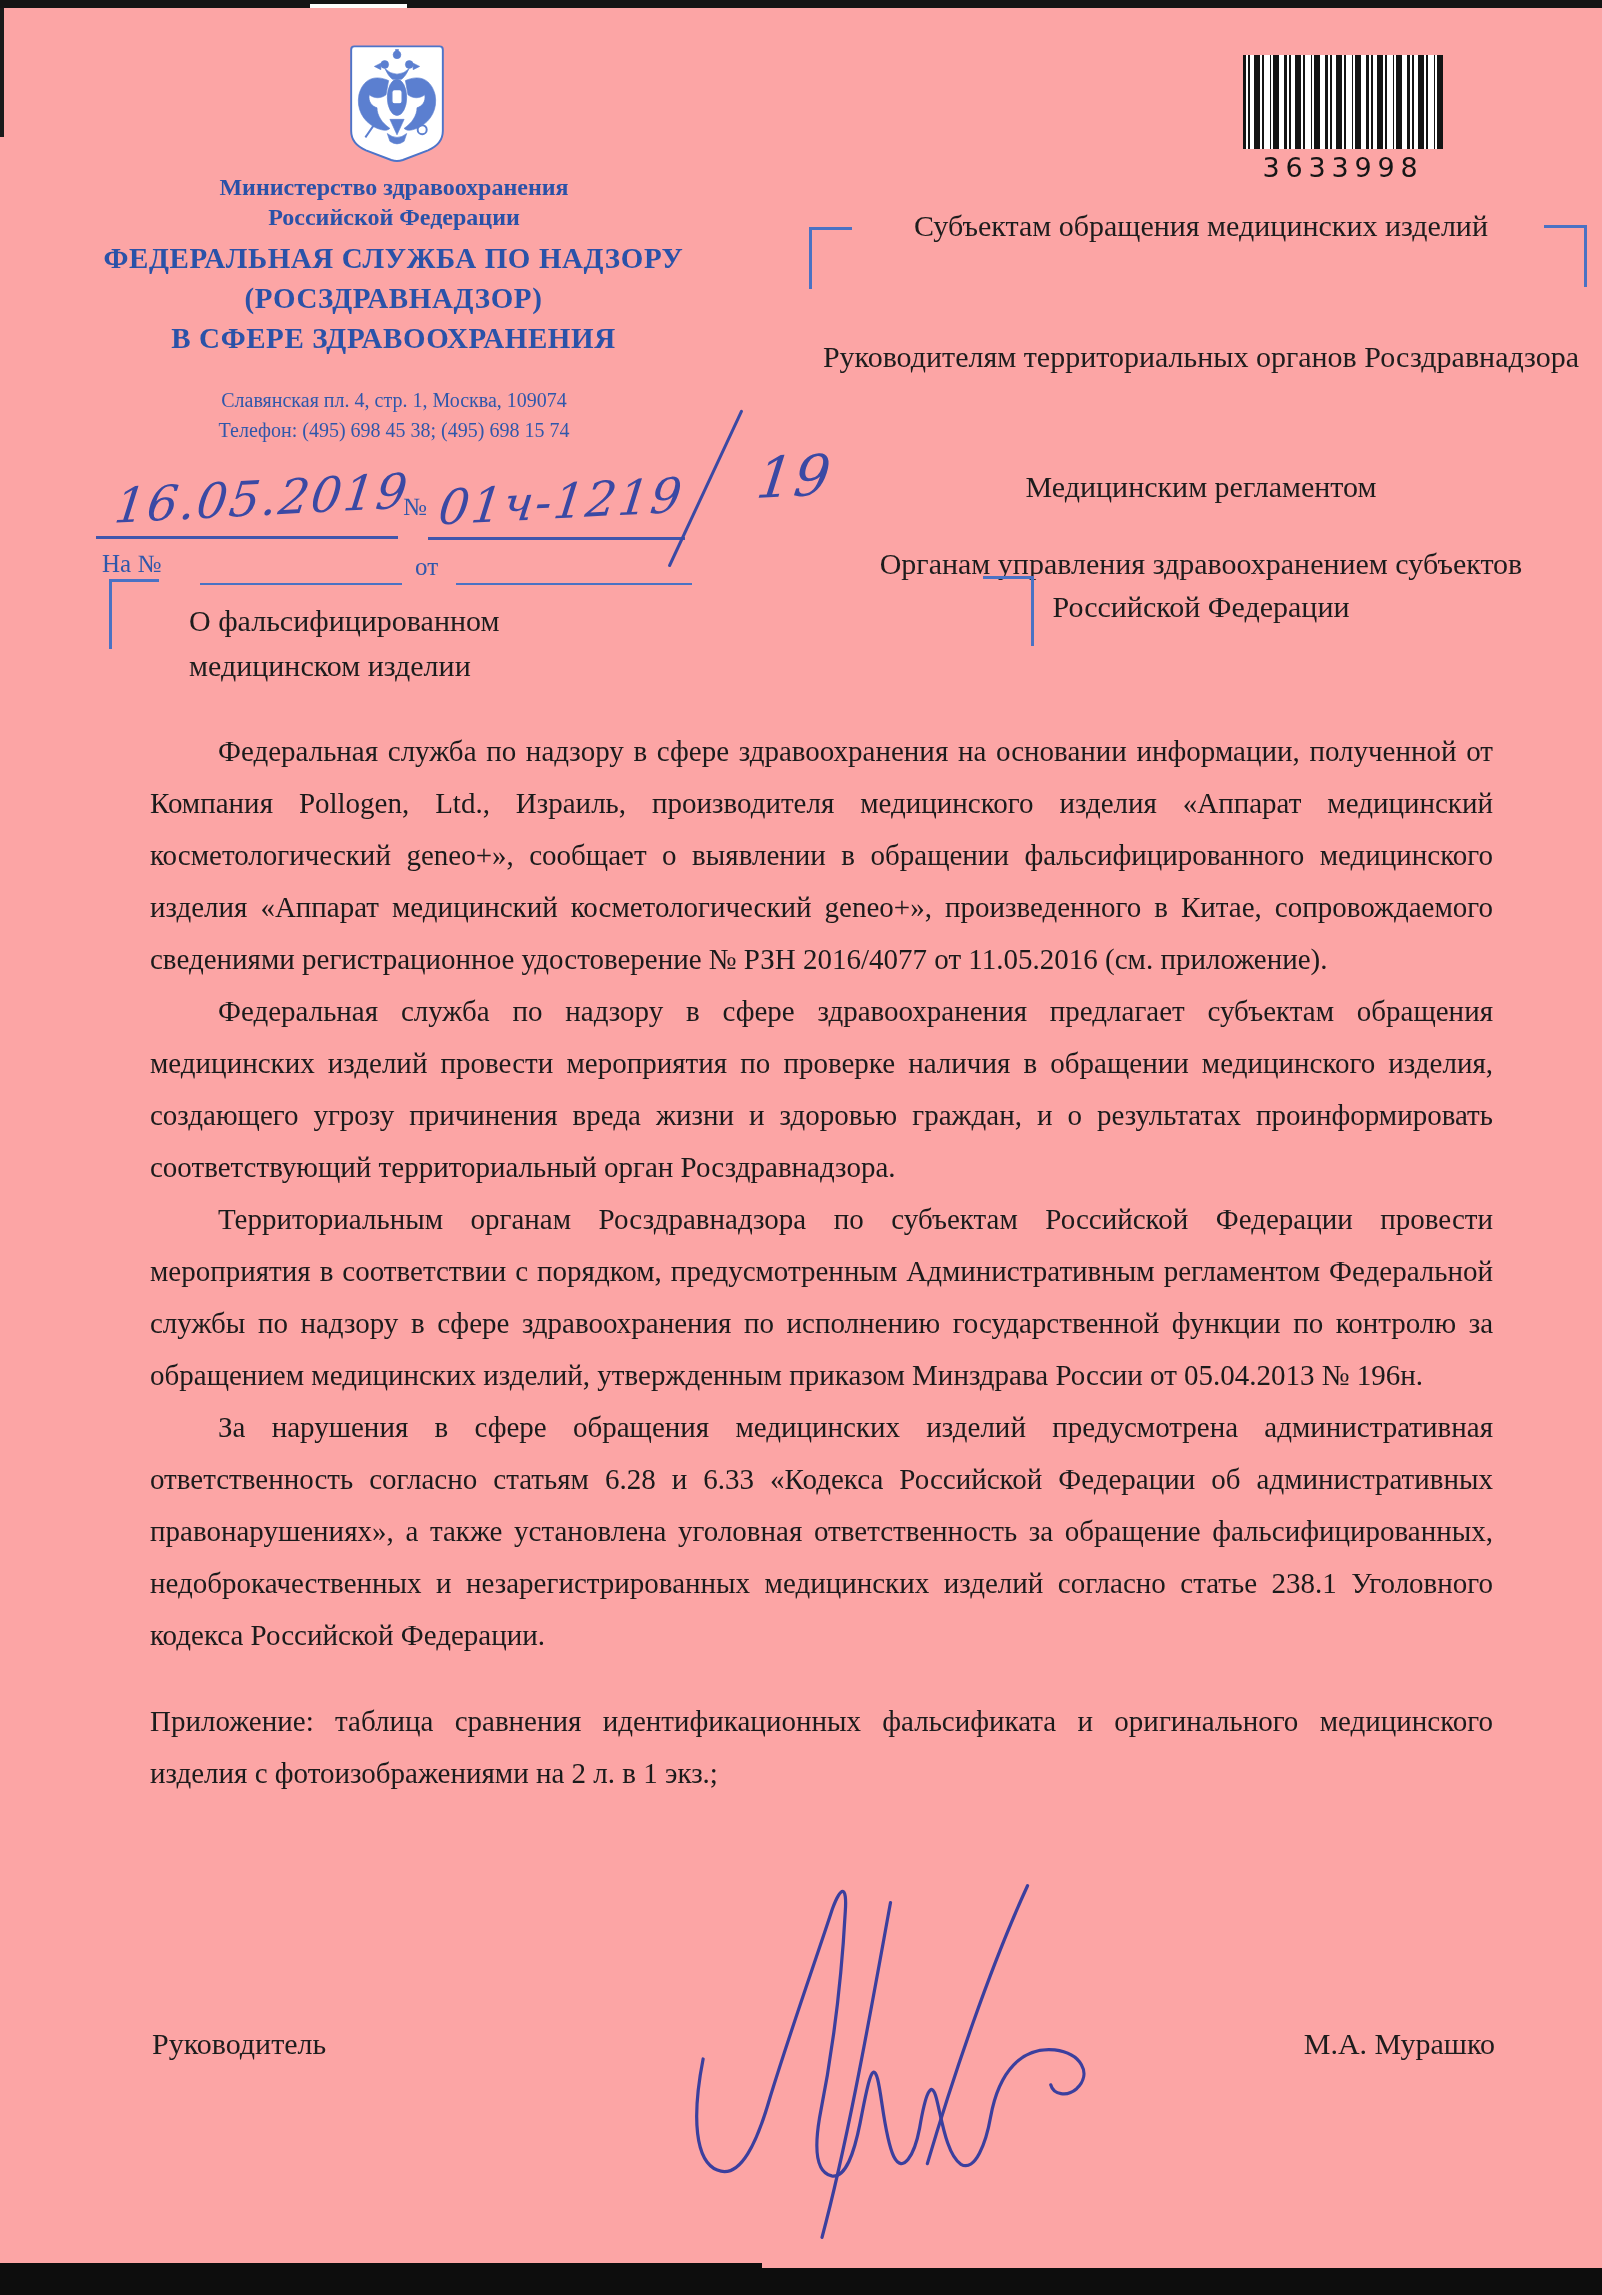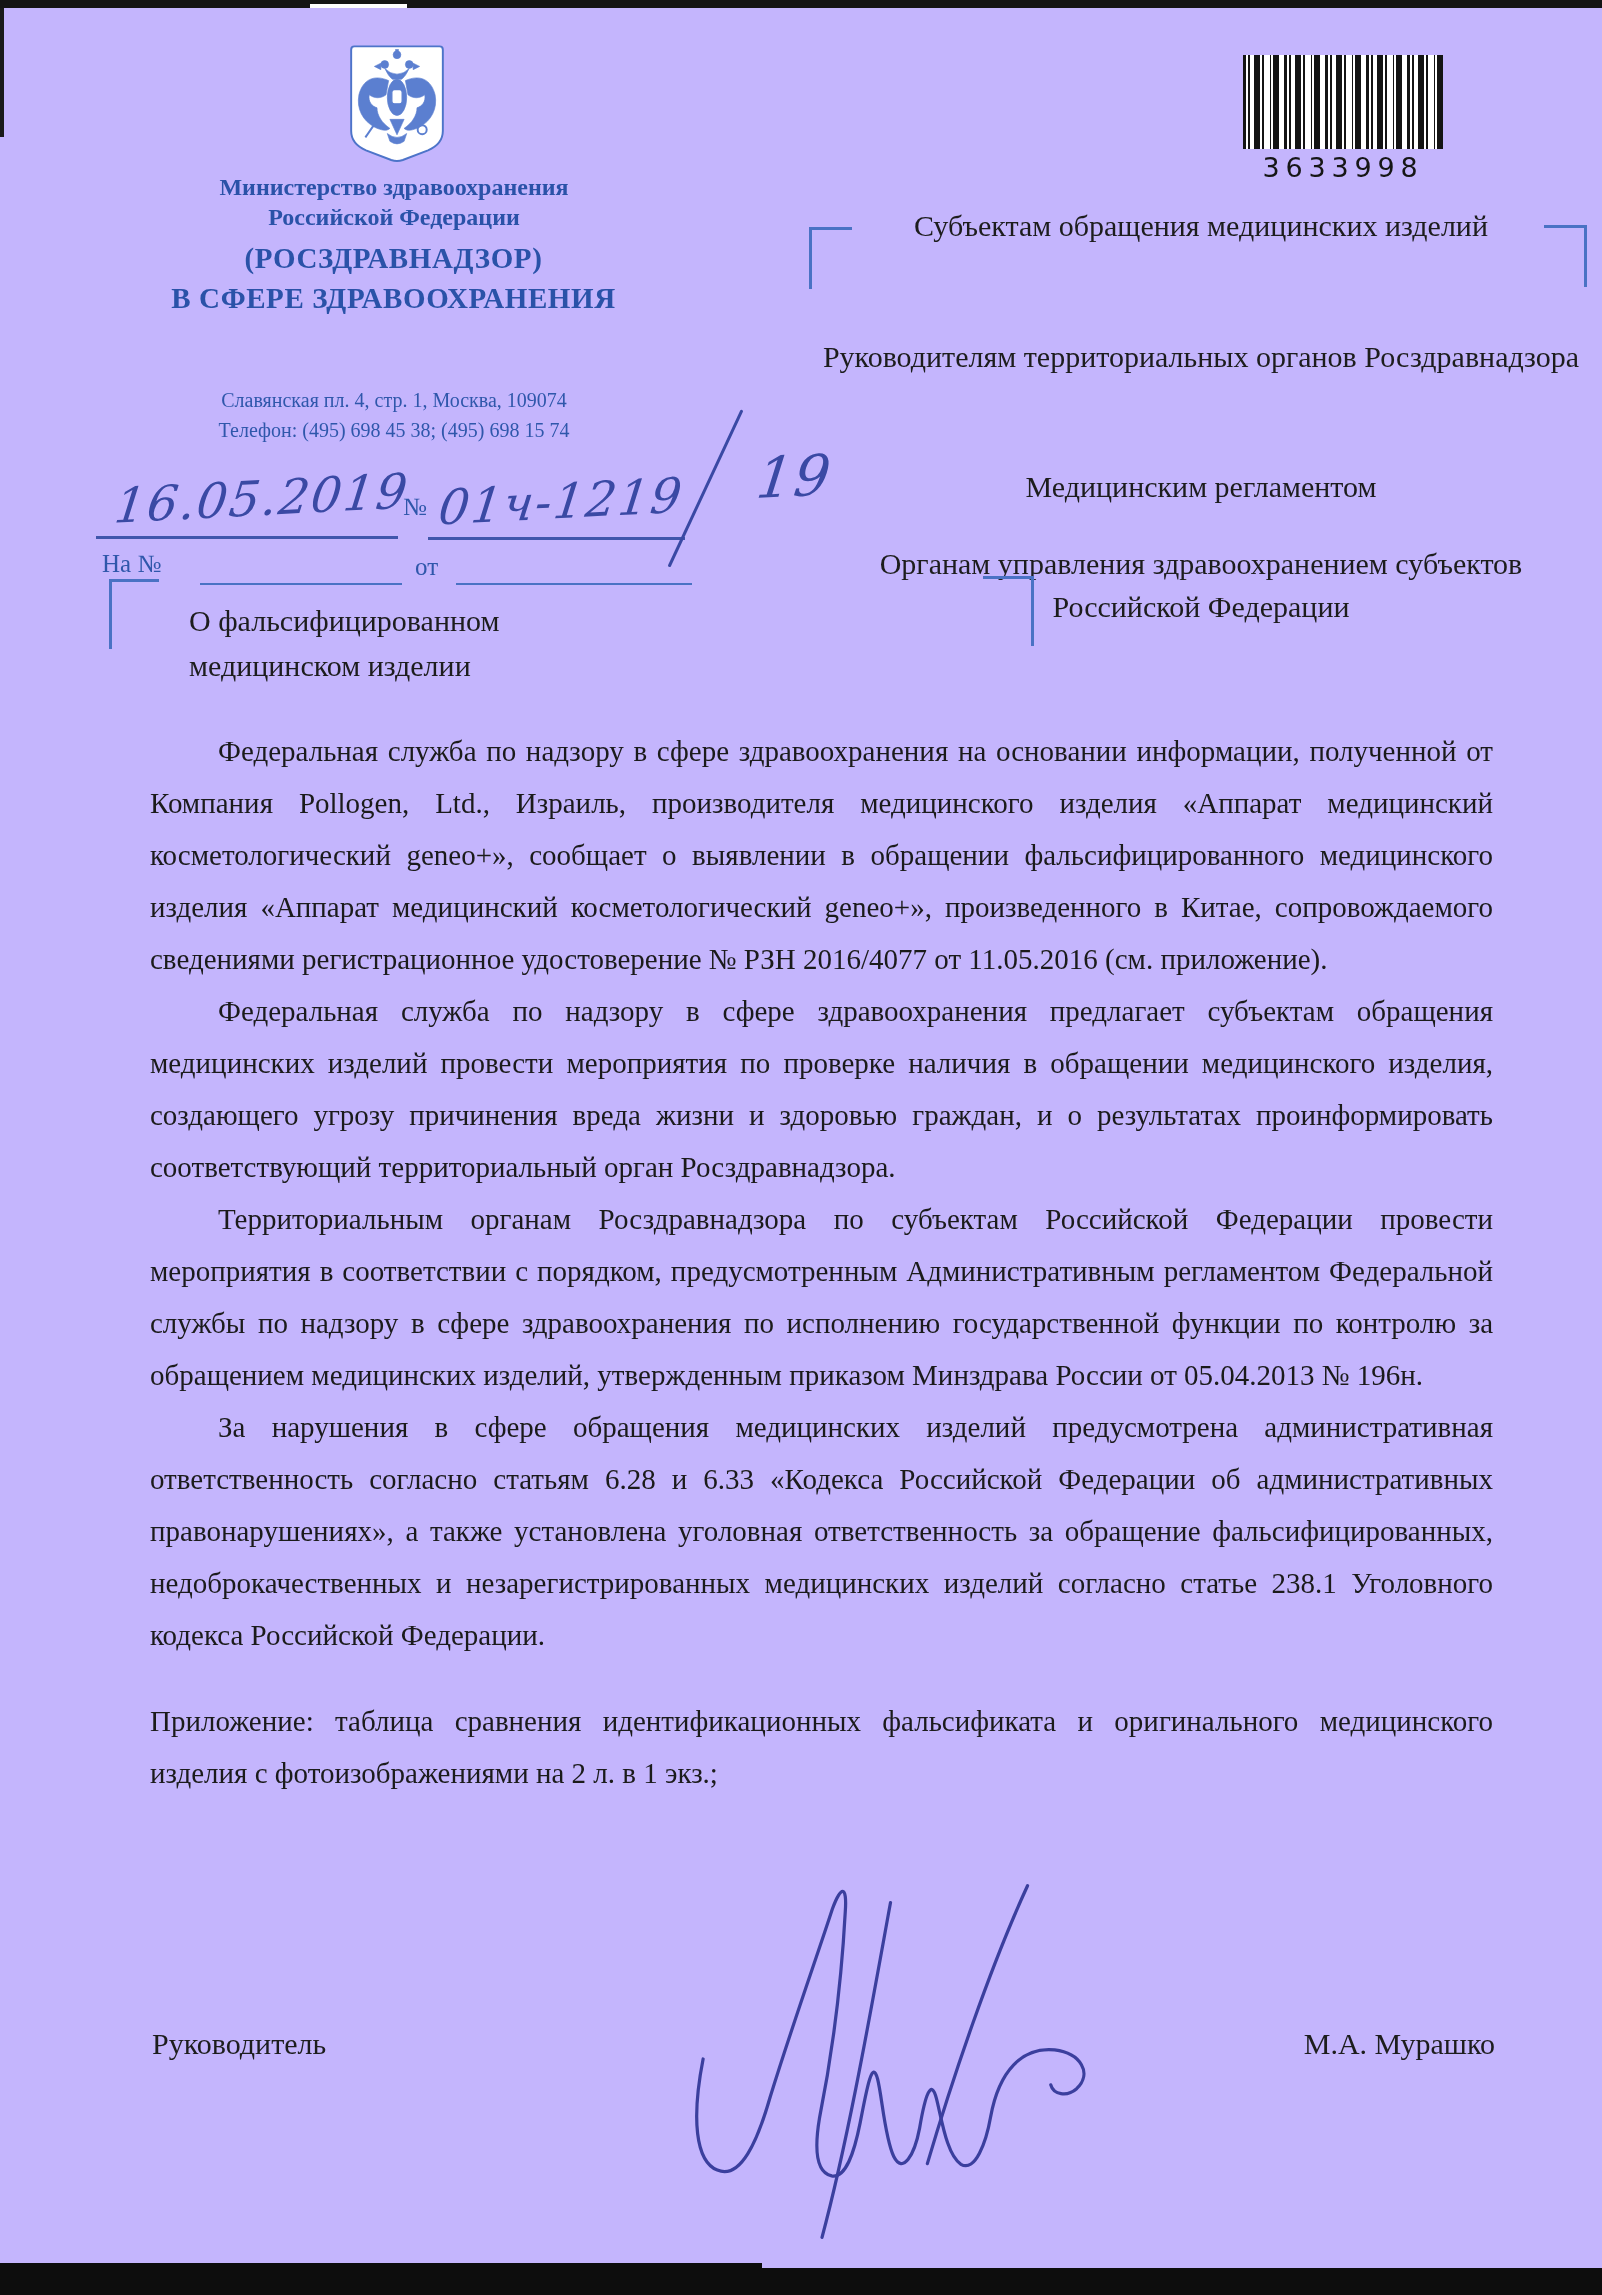--- a/index.html
+++ b/index.html
@@ -1,19 +1,19 @@
 <!DOCTYPE html>
 <html lang="ru" style="font-size:10.3px"><head>
 <meta charset="utf-8">
 <style>
   html,body{margin:0;padding:0;background:#888;}
   .page{
     position:relative;
     width:1602px;height:2295px;
-    background:#c4b5fd;
+    background:#fca5a5;
     overflow:hidden;
     font-family:"Liberation Serif", serif;
     color:#1b1b1b;
   }
   
   .scan-band-top{position:absolute;left:0;top:0;width:1602px;height:8.4px;background:#141414;}
   .scan-band-top-notch{position:absolute;left:310px;top:3.9px;width:97px;height:4.5px;background:#fdfdfc;}
   .scan-band-left{position:absolute;left:0;top:8.4px;width:3.9px;height:129px;background:#1a1a1a;}
   .scan-band-bottom{position:absolute;left:0;top:2268px;width:1602px;height:27px;background:#0d0d0d;}
   .scan-band-bottom-step{position:absolute;left:0;top:2263px;width:762px;height:6.5px;background:#0d0d0d;}
@@ -105,20 +105,21 @@
       <line x1="48" y1="120" x2="30" y2="146" stroke-width="3"></line>
       <circle cx="118" cy="134" r="7" fill="none" stroke-width="3"></circle>
     </g>
   </svg>
 
   <div class="ministry">
     <div>Министерство здравоохранения</div>
     <div>Российской Федерации</div>
   </div>
   <div class="service">
+    <div>ФЕДЕРАЛЬНАЯ СЛУЖБА ПО НАДЗОРУ</div>
     <div>(РОСЗДРАВНАДЗОР)</div>
     <div>В СФЕРЕ ЗДРАВООХРАНЕНИЯ</div>
   </div>
   <div class="address">
     <div>Славянская пл. 4, стр. 1, Москва, 109074</div>
     <div>Телефон: (495) 698 45 38; (495) 698 15 74</div>
   </div>
 
   <div class="barcode"></div>
   <div class="barcode-number">3633998</div>

